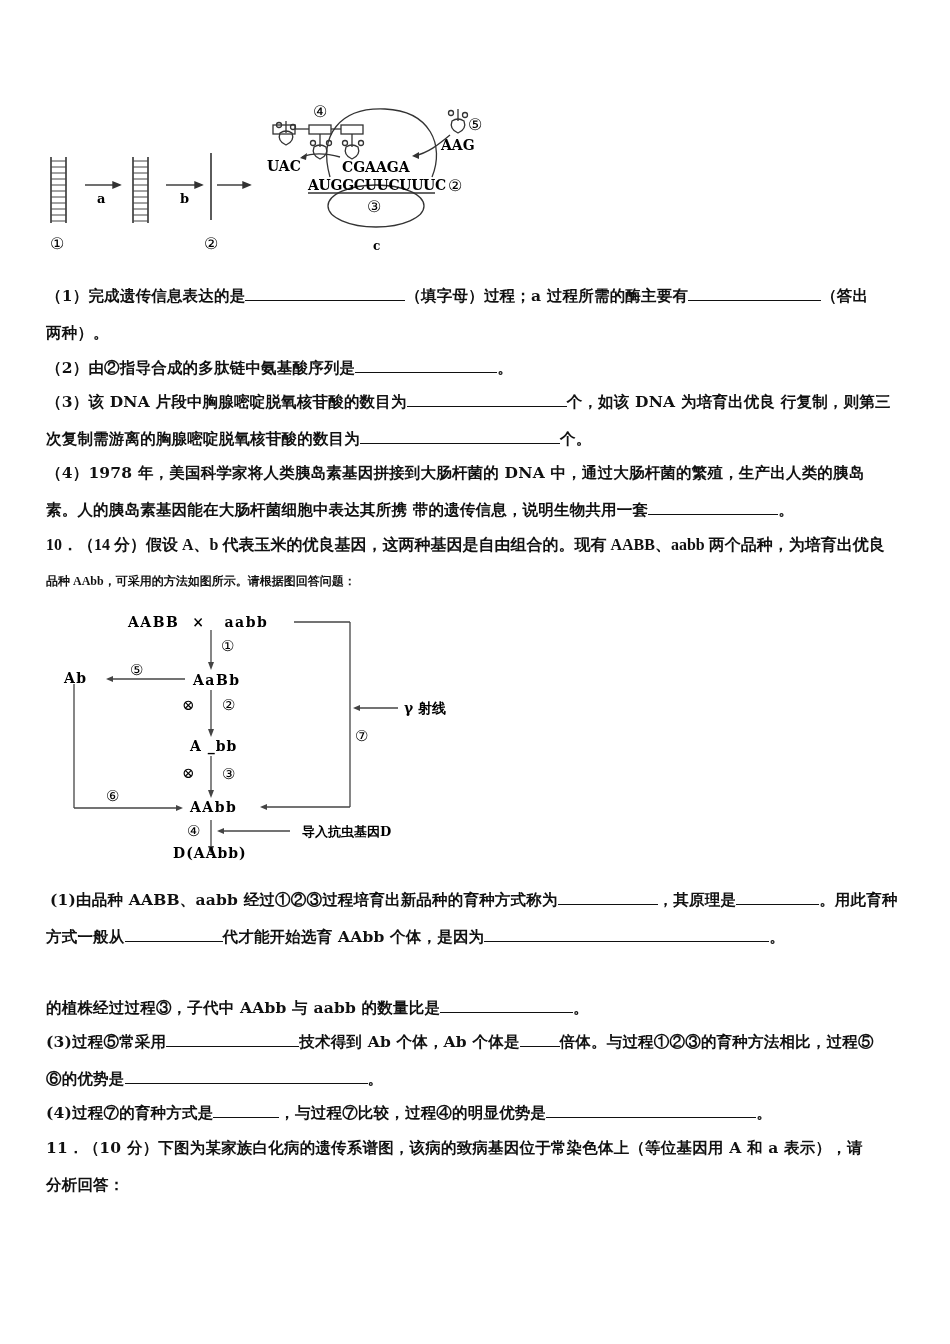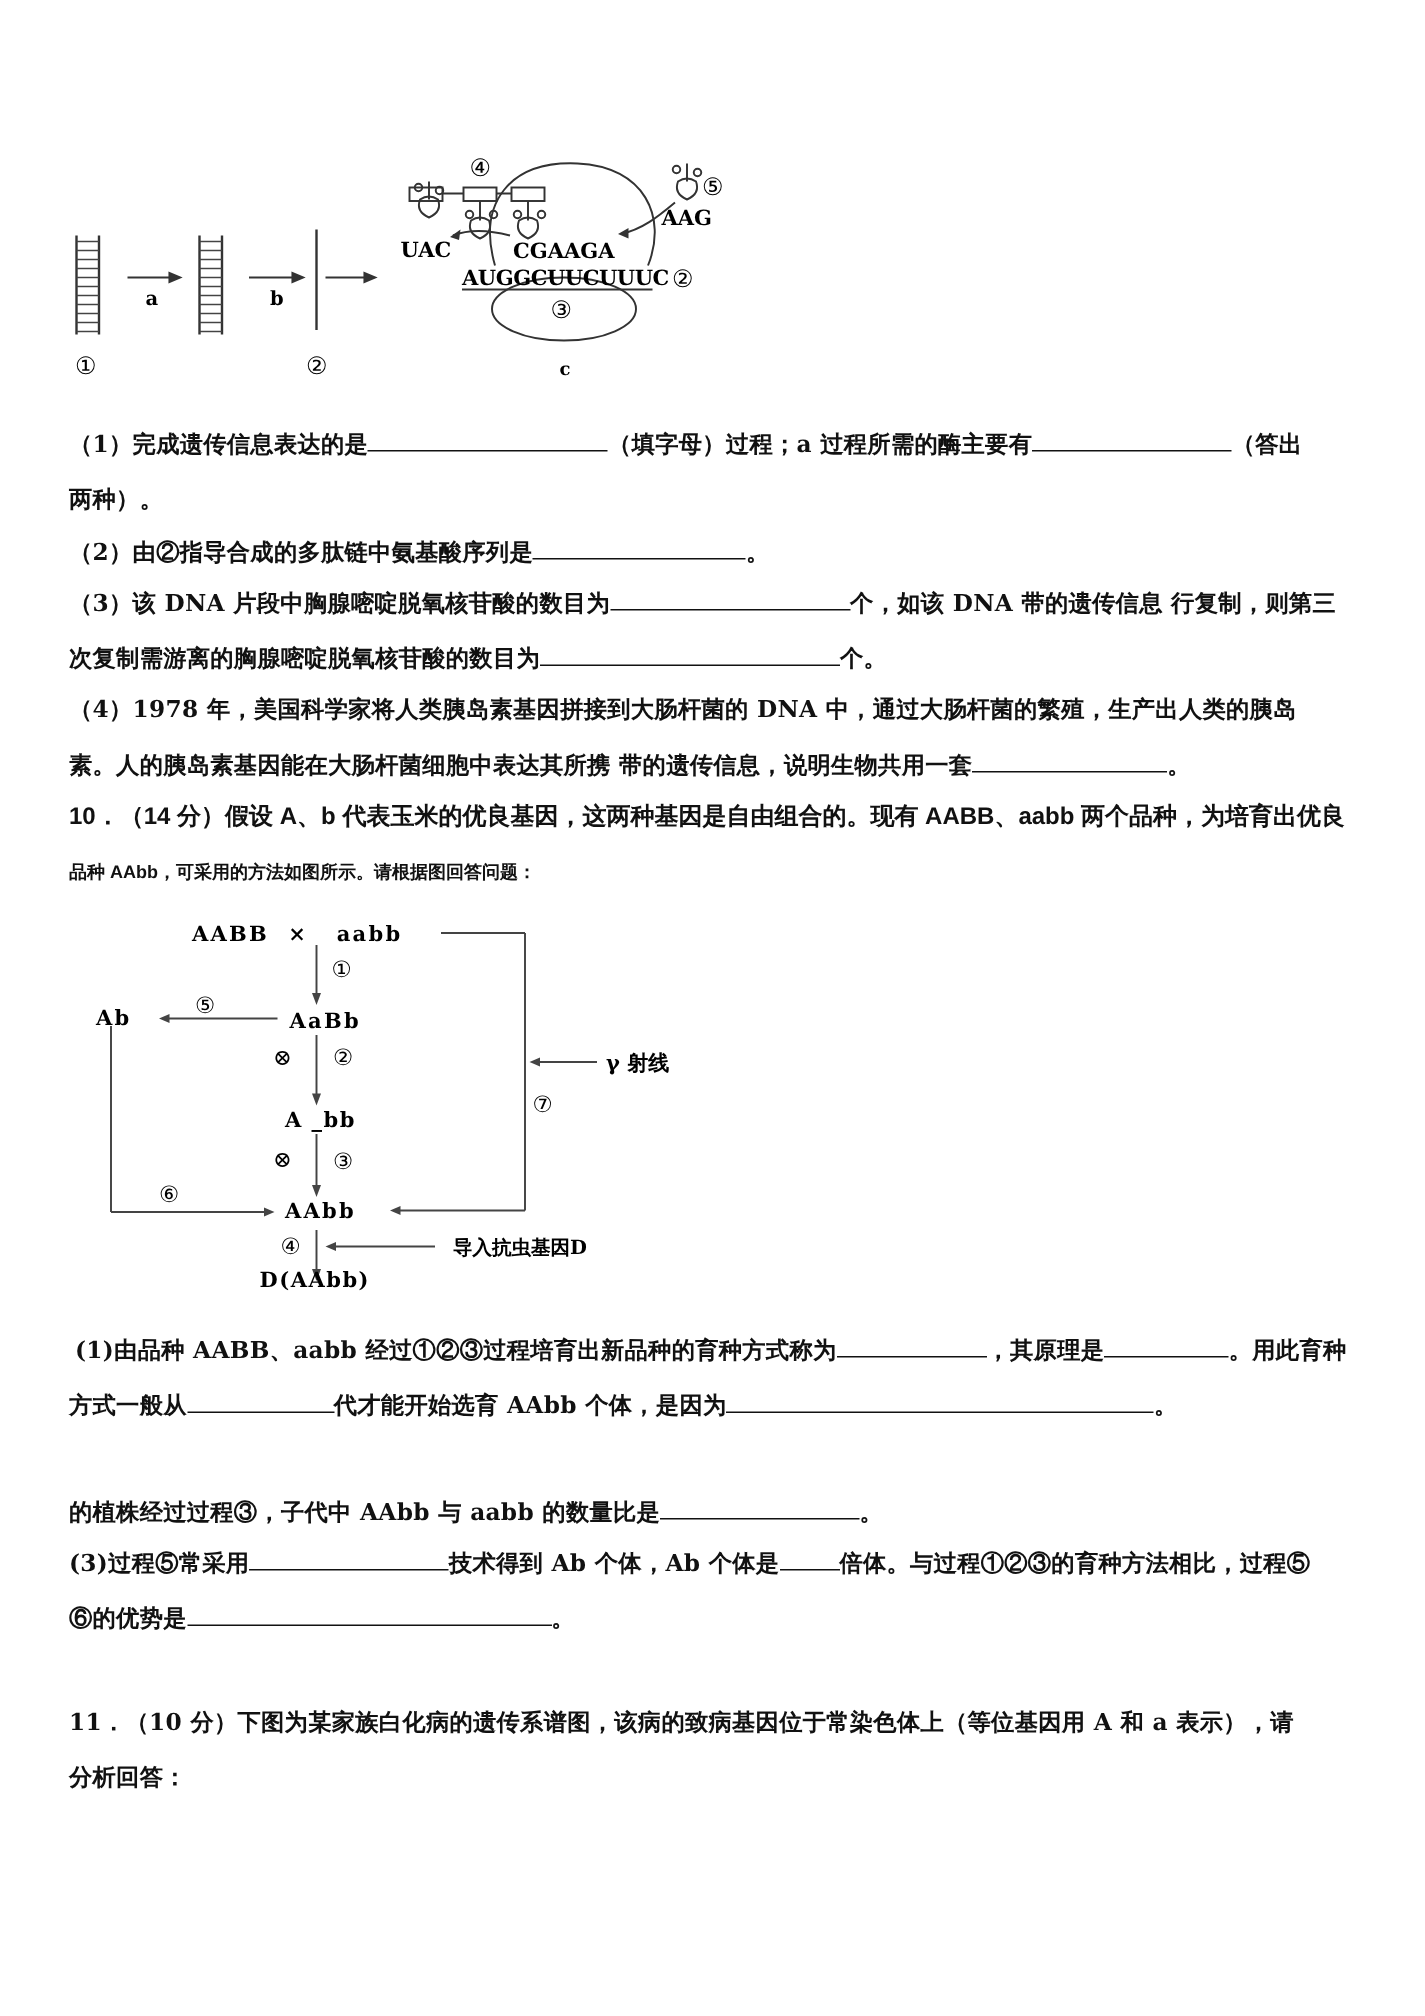--- a/index.html
+++ b/index.html
@@ -2,21 +2,21 @@
 <html><head>
 <meta charset="utf-8">
 <style>
   html, body { margin: 0; padding: 0; background: #ffffff; }
   body { width: 950px; height: 1344px; position: relative; overflow: hidden;
          font-family: "DejaVu Serif", "Liberation Serif", serif; color: #111; }
   .page { position: absolute; left: 0; top: 0; width: 950px; height: 1344px; }
   .line { position: absolute; left: 46px; font-size: 15.5px; line-height: 20px;
           white-space: nowrap; font-weight: bold; letter-spacing: 0.2px; }
   .blank { display: inline-block; border-bottom: 1.2px solid #111; height: 14px; vertical-align: baseline; }
-  .narrow { font-family: Liberation Sans, sans-serif; letter-spacing: 0; text-align: right; }
+  .narrow { font-family: Liberation Serif, serif; letter-spacing: 0; text-align: right; }
   svg text { font-family: "DejaVu Serif", "Liberation Serif", serif; }
 </style>
 </head>
 <body>
 
 <div class="page">
 
   <svg style="position:absolute;left:40px;top:95px" width="470" height="165" viewBox="0 0 470 165">
     <g stroke="#333" stroke-width="1.6" fill="none">
 
@@ -115,21 +115,21 @@
   </svg>
 
   <div class="line" style="top:286px">
     <span>（1）完成遗传信息表达的是</span><span class="blank" style="width:160px"></span><span>（填字母）过程；a 过程所需的酶主要有</span><span class="blank" style="width:133px"></span><span>（答出</span>
   </div>
   <div class="line" style="top:323px">两种）。</div>
   <div class="line" style="top:358px">
     <span>（2）由②指导合成的多肽链中氨基酸序列是</span><span class="blank" style="width:142px"></span><span>。</span>
   </div>
   <div class="line" style="top:392px">
-    <span>（3）该 DNA 片段中胸腺嘧啶脱氧核苷酸的数目为</span><span class="blank" style="width:160px"></span><span>个，如该 DNA 带的遗传信息 行复制，则第三</span>
+    <span>（3）该 DNA 片段中胸腺嘧啶脱氧核苷酸的数目为</span><span class="blank" style="width:160px"></span><span>个，如该 DNA 为培育出优良 行复制，则第三</span>
   </div>
   <div class="line" style="top:429px">
     <span>次复制需游离的胸腺嘧啶脱氧核苷酸的数目为</span><span class="blank" style="width:200px"></span><span>个。</span>
   </div>
   <div class="line" style="top:463px">（4）1978 年，美国科学家将人类胰岛素基因拼接到大肠杆菌的 DNA 中，通过大肠杆菌的繁殖，生产出人类的胰岛</div>
   <div class="line" style="top:500px">
     <span>素。人的胰岛素基因能在大肠杆菌细胞中表达其所携 带的遗传信息，说明生物共用一套</span><span class="blank" style="width:130px"></span><span>。</span>
   </div>
 
   <div class="line narrow" style="top:535px;font-size:16px">10．（14 分）假设 A、b 代表玉米的优良基因，这两种基因是自由组合的。现有 AABB、aabb 两个品种，为培育出优良</div>
@@ -194,17 +194,20 @@
   </div>
   <div class="line" style="top:998px">
     <span>的植株经过过程③，子代中 AAbb 与 aabb 的数量比是</span><span class="blank" style="width:133px"></span><span>。</span>
   </div>
   <div class="line" style="top:1032px">
     <span>(3)过程⑤常采用</span><span class="blank" style="width:133px"></span><span>技术得到 Ab 个体，Ab 个体是</span><span class="blank" style="width:40px"></span><span>倍体。与过程①②③的育种方法相比，过程⑤</span>
   </div>
   <div class="line" style="top:1069px">
     <span>⑥的优势是</span><span class="blank" style="width:243px"></span><span>。</span>
   </div>
+  <div class="line" style="top:1103px">
+    <span>(4)过程⑦的育种方式是</span><span class="blank" style="width:66px"></span><span>，与过程⑦比较，过程④的明显优势是</span><span class="blank" style="width:210px"></span><span>。</span>
+  </div>
 
   <div class="line" style="top:1138px">11．（10 分）下图为某家族白化病的遗传系谱图，该病的致病基因位于常染色体上（等位基因用 A 和 a 表示），请</div>
   <div class="line" style="top:1175px">分析回答：</div>
 
 </div>
 
 </body></html>

